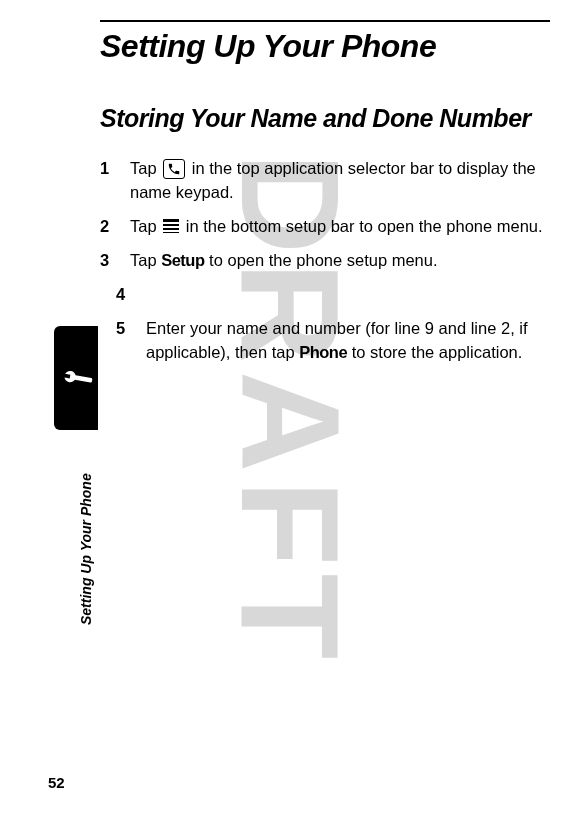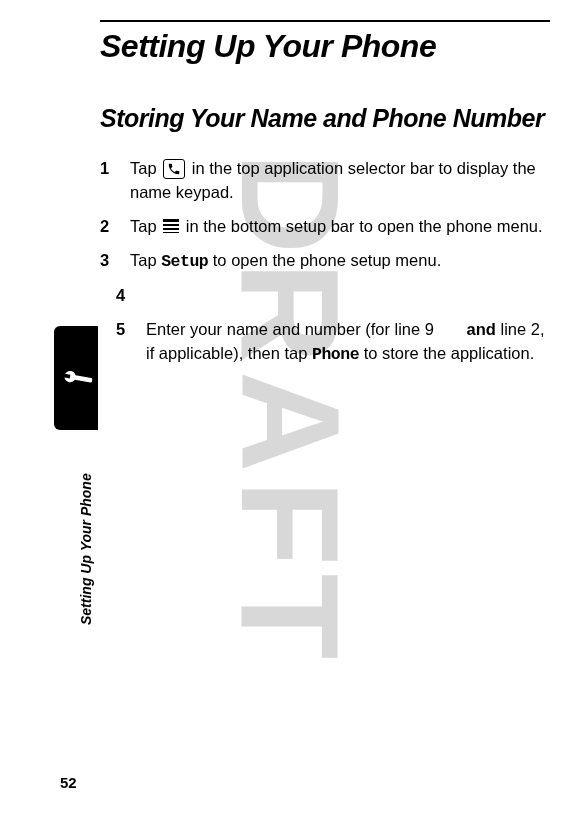--- a/index.html
+++ b/index.html
@@ -84,25 +84,25 @@
       justify-content: center;
       width: 16px;
       height: 14px;
       vertical-align: middle;
       margin: 0 2px;
       position: relative;
       top: -1px;
     }
     .icon-menu-svg { width: 16px; height: 14px; }
     .ui-label {
-      font-family: Liberation Mono, monospace;
+      font-family: Liberation Sans, sans-serif;
       font-weight: bold;
       letter-spacing: -0.5px;
     }
-    .bold { font-weight: bold; margin-left: 28px; }
+    .bold { font-weight: normal; }
     .footer-text {
       font-size: 16.5px;
       line-height: 1.45;
       margin-top: 6px;
     }
     .side-tab {
       position: absolute;
       left: 54px;
       top: 326px;
       width: 44px;
@@ -120,35 +120,35 @@
       top: 625px;
       transform: rotate(-90deg);
       transform-origin: left top;
       font-size: 14px;
       font-weight: bold;
       font-style: italic;
       white-space: nowrap;
     }
     .page-num {
       position: absolute;
-      left: 60px;
+      left: 48px;
       bottom: 28px;
       font-size: 15px;
       font-weight: bold;
     }
     .indent .step { padding-left: 16px; }
   </style>
 </head>
 <body>
 
 <div class="watermark">DRAFT</div>
 
 <div class="page">
   <h1 class="title">Setting Up Your Phone</h1>
-  <h2 class="section">Storing Your Name and Phone Number</h2>
+  <h2 class="section">Storing Your Name and Done Number</h2>
 
   <ol class="steps">
     <li class="step">
       <span class="step-num">1</span>
       <span class="step-text">
         <span>Tap </span><span class="icon-box">
             <svg class="icon-phone-svg" viewBox="0 0 24 24">
               <path fill="#000" d="M6.6 10.8c1.4 2.8 3.8 5.1 6.6 6.6l2.2-2.2c.3-.3.7-.4 1-.2 1.1.4 2.3.6 3.6.6.6 0 1 .4 1 1V20c0 .6-.4 1-1 1C10.6 21 3 13.4 3 4c0-.6.4-1 1-1h3.5c.6 0 1 .4 1 1 0 1.2.2 2.4.6 3.6.1.3 0 .7-.2 1l-2.3 2.2z"></path>
             </svg>
           </span><span> in the top application selector bar to display the name keypad.</span>

